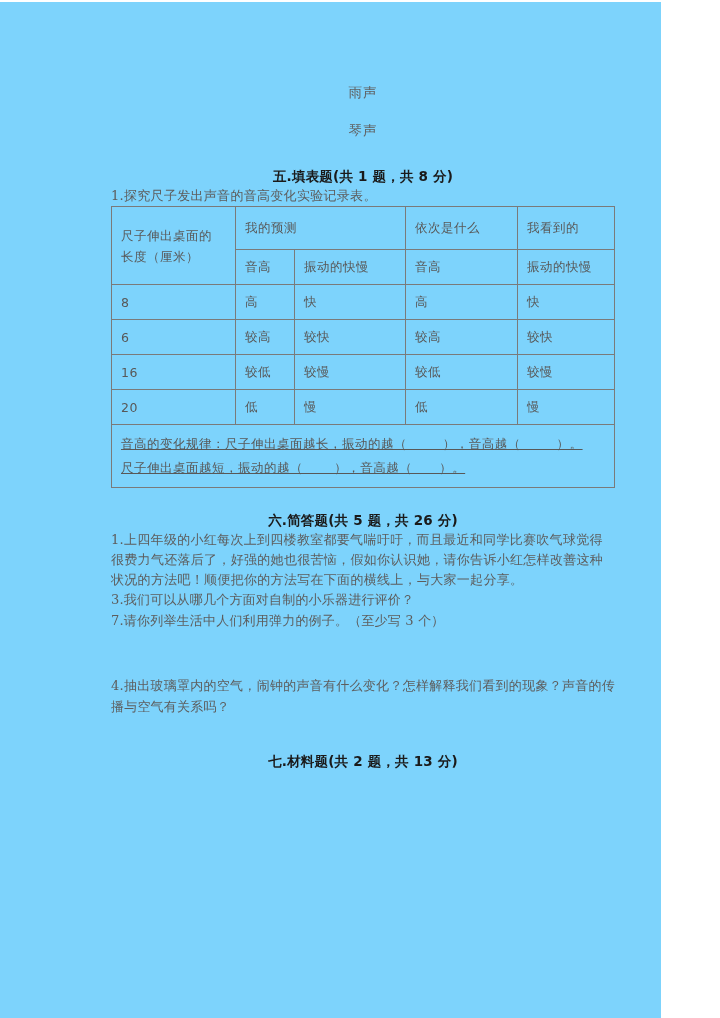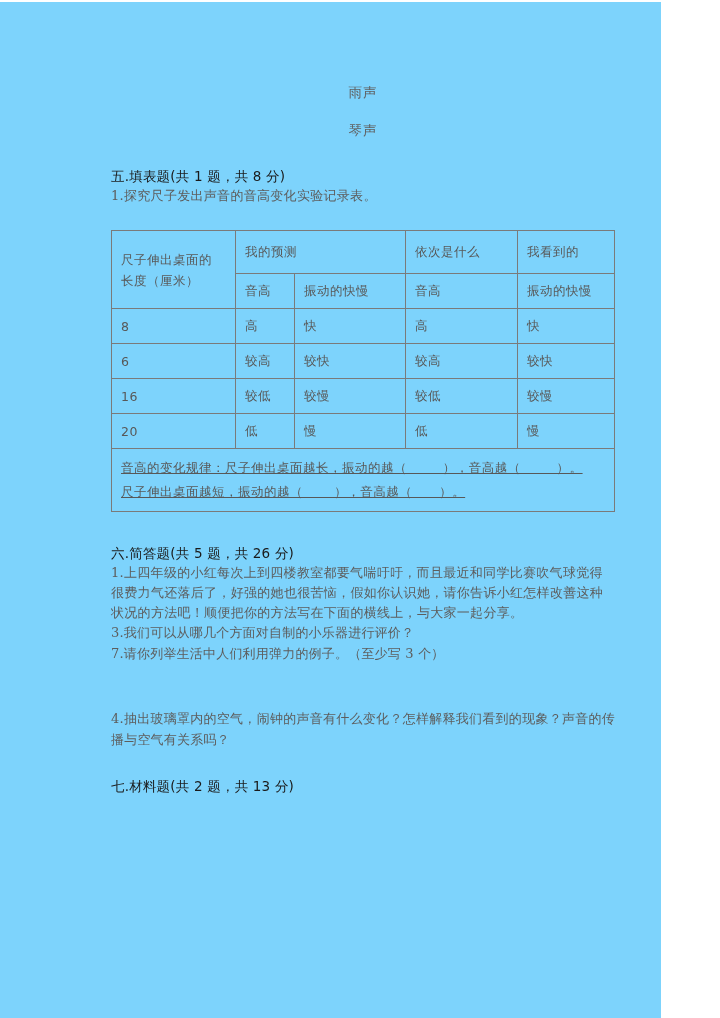--- a/index.html
+++ b/index.html
@@ -42,41 +42,41 @@
     font-size: 13.5px;
     color: #5f5f5f;
     line-height: 20px;
     margin-bottom: 18px;
     letter-spacing: 1px;
   }
 
   
   .section-heading {
     font-family: "DejaVu Sans", "Liberation Sans", sans-serif;
-    font-weight: normal;
+    font-weight: bold;
     font-size: 13.5px;
     color: #1a1a1a;
     letter-spacing: 0.2px;
     line-height: 20px;
+    text-align: center;
   }
   .h-sec5 { margin-top: 26px; }
-  .h-sec6 { margin-top: 9px; }
-  .h-sec7 { margin-top: 4px; }
+  .h-sec6 { margin-top: 0; }
+  .h-sec7 { margin-top: 12px; }
 
   
   .prompt-line {
     font-size: 13px;
     color: #5d5d5d;
     line-height: 20px;
     letter-spacing: 0.3px;
   }
 
   
   .record-table {
-    margin-top: 24px;
     border-collapse: collapse;
     width: 503px;
     table-layout: fixed;
   }
   .record-table td,
   .record-table th {
     border: 1px solid #7a7a7a;
     font-weight: normal;
     font-size: 12.5px;
     color: #585858;

